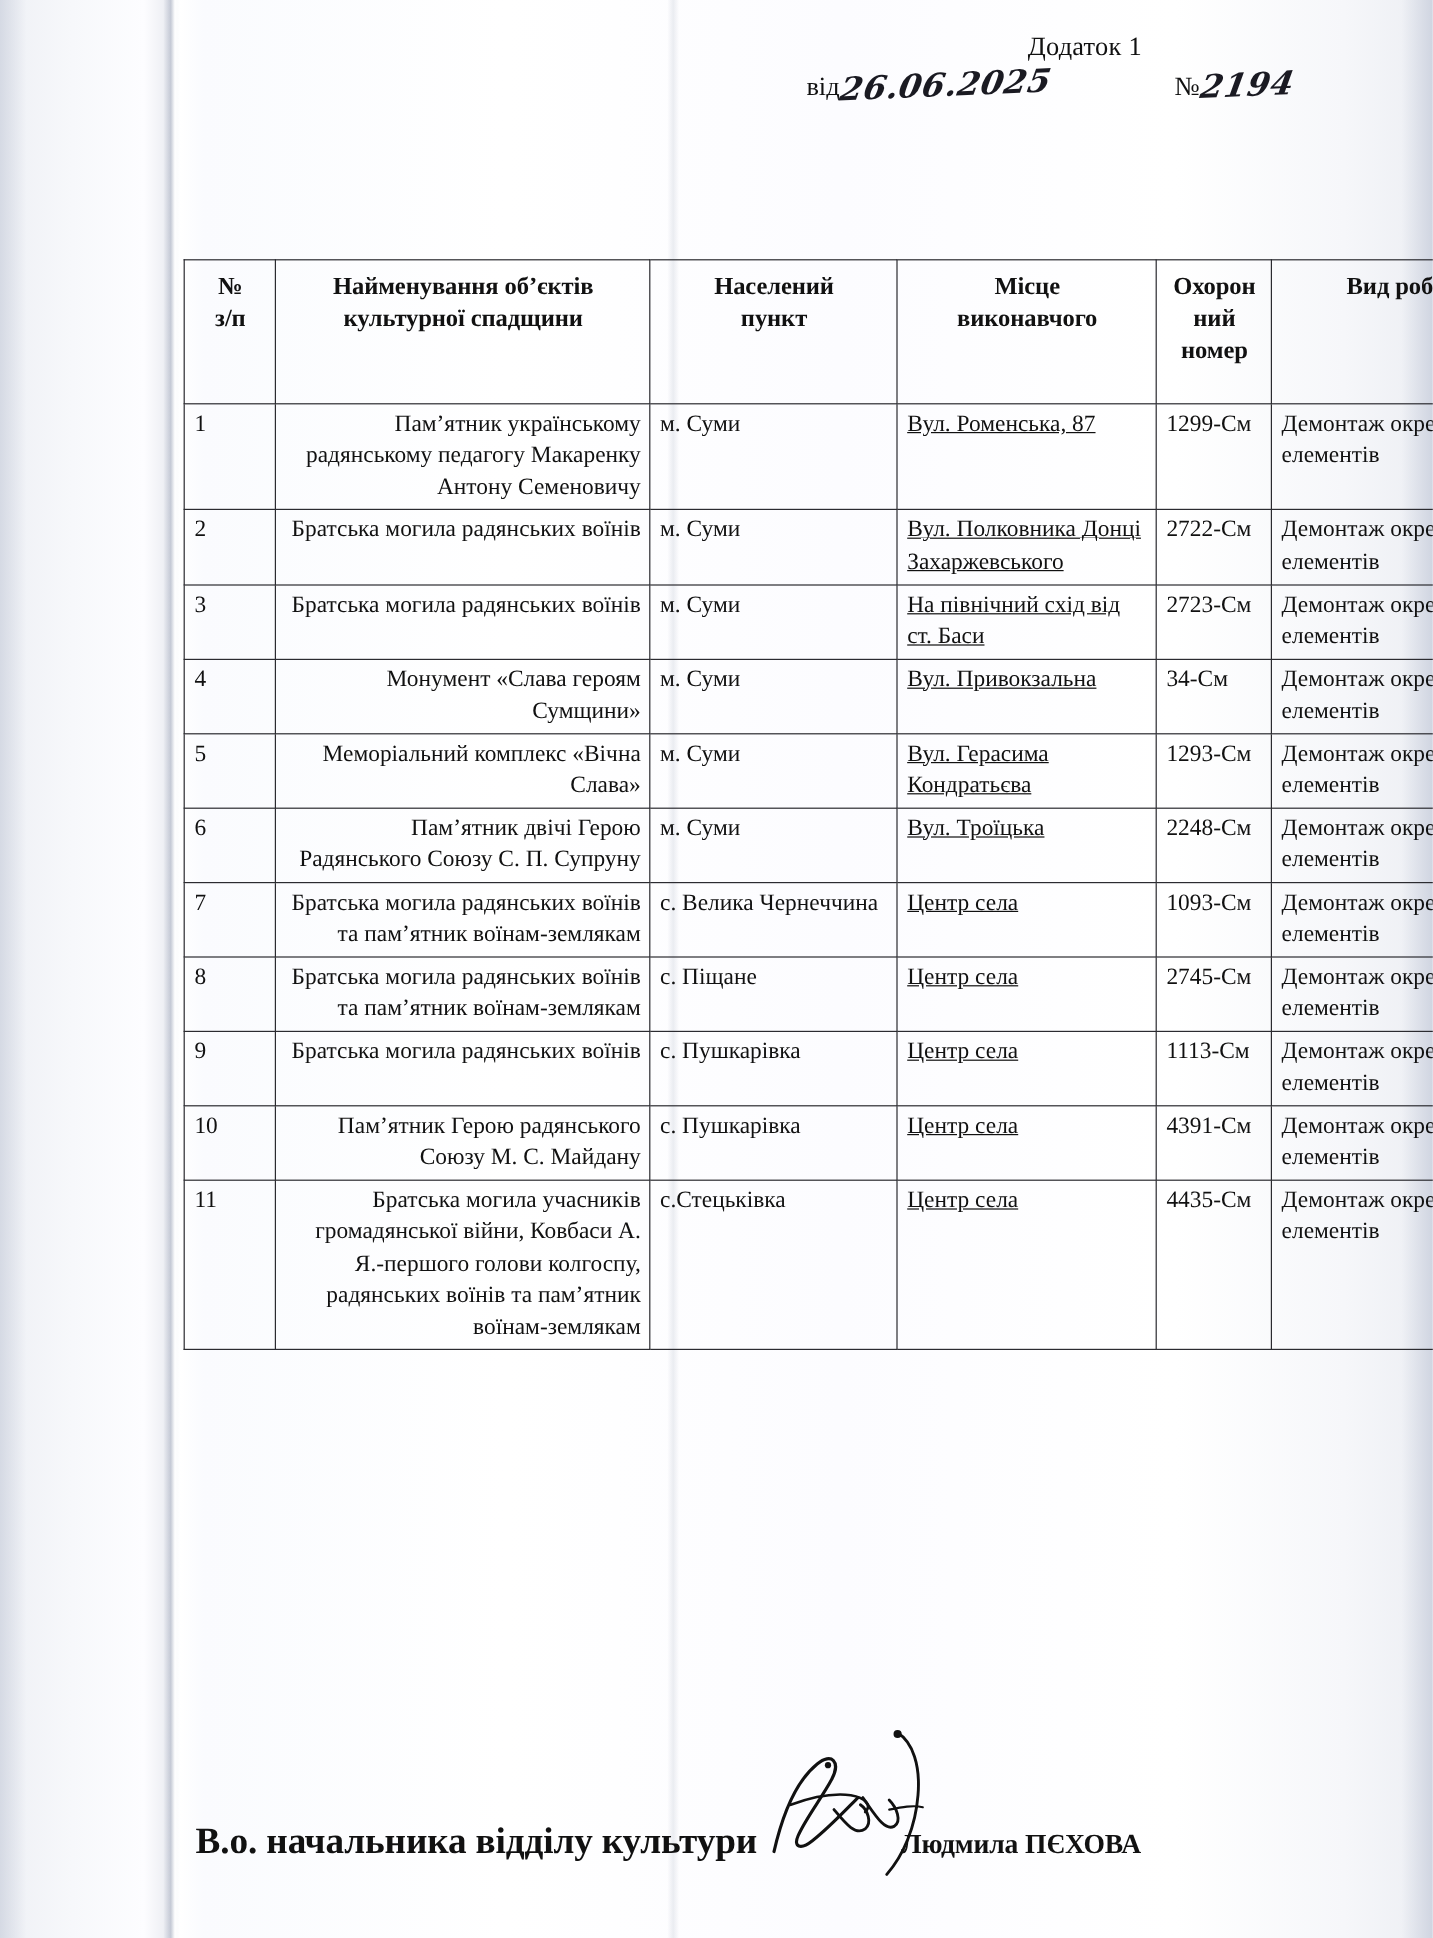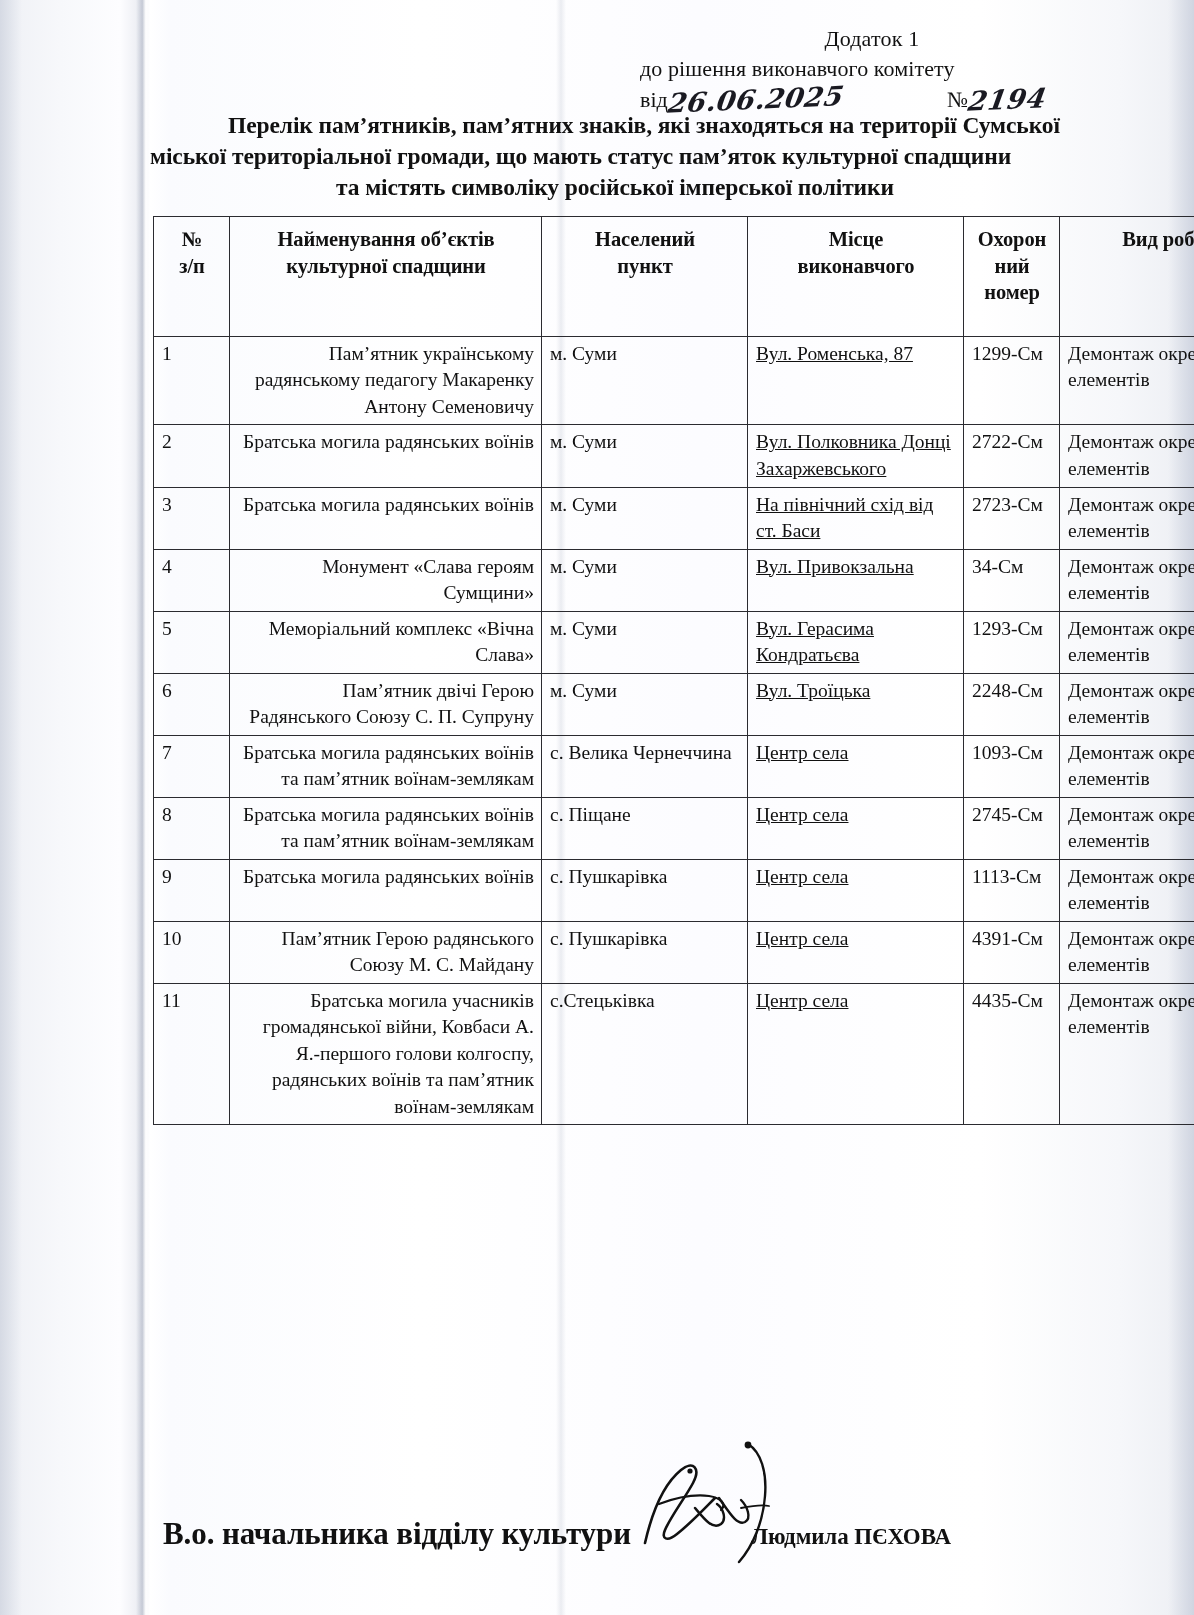--- a/index.html
+++ b/index.html
@@ -60,21 +60,21 @@
 
   .content {
     position: absolute;
     inset: 0;
   }
 
   
   .doc-header {
     position: absolute;
     top: 26px;
-    left: 640px;
+    left: 672px;
     width: 430px;
     text-align: left;
   }
   .appendix-title {
     font-size: 22px;
     text-align: center;
     letter-spacing: .2px;
     margin-bottom: 4px;
     padding-left: 34px;
   }
@@ -209,34 +209,28 @@
 <div class="paper"></div>
 <div class="edge-left"></div>
 <div class="edge-right"></div>
 <div class="fold-shadow"></div>
 <div class="fold-shadow2"></div>
 
 <div class="content">
 
   <div class="doc-header">
     <div class="appendix-title">Додаток 1</div>
-    <div class="decision-line">до рішення виконавчого комітету</div>
     <div class="date-line">
       <span class="lbl-vid">від</span>
       <span class="handwritten">26.06.2025</span>
       <span class="lbl-no">№</span>
       <span class="handwritten">2194</span>
     </div>
   </div>
 
-  <div class="main-title">
-    <span class="ln ln1">Перелік пам’ятників, пам’ятних знаків, які знаходяться на території  Сумської</span>
-    <span class="ln ln2">міської територіальної громади, що мають статус пам’яток культурної спадщини</span>
-    <span class="ln ln3">та містять символіку російської імперської політики</span>
-  </div>
 
   <div class="tbl-wrap">
     <table class="reg">
       <thead>
         <tr>
           <th class="c-num">
             <span class="hdr-prot-line">№</span>
             <span class="hdr-prot-line">з/п</span>
           </th>
           <th class="c-name">

